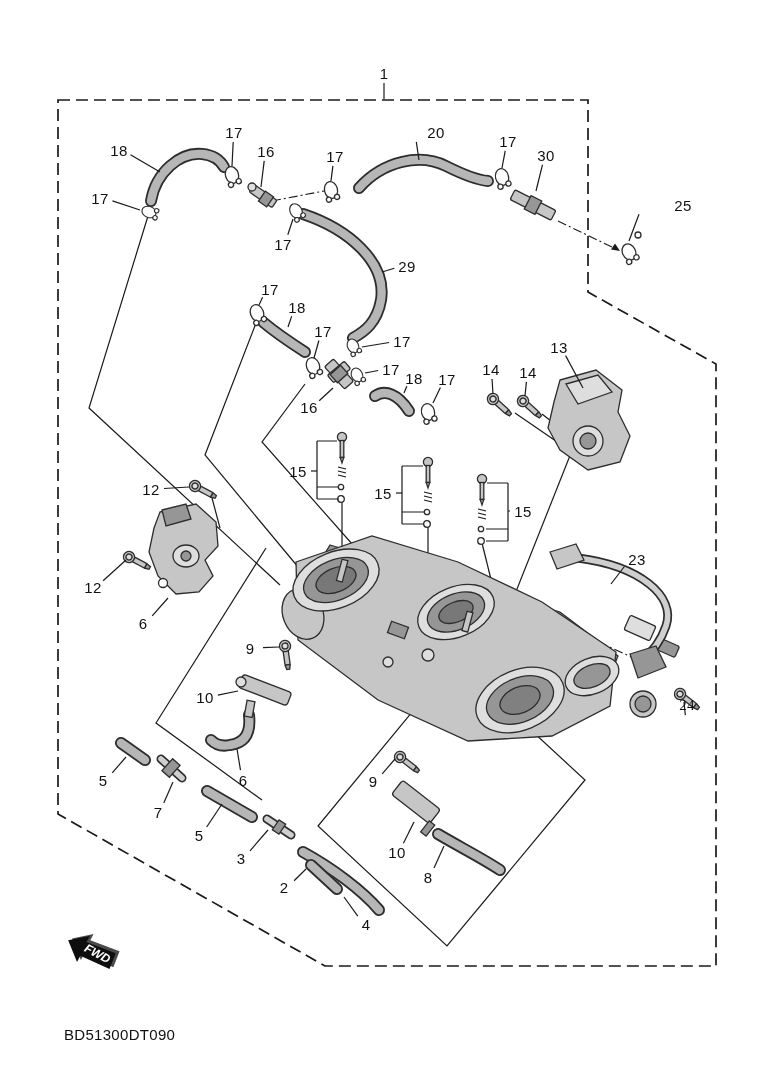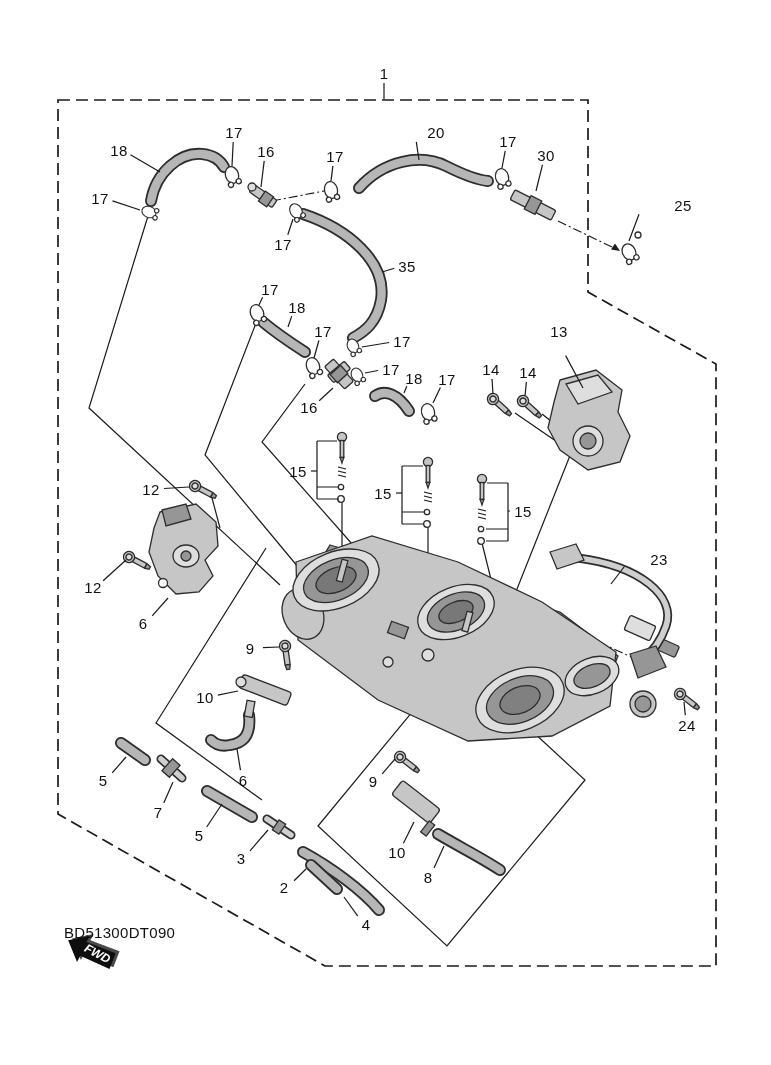--- a/index.html
+++ b/index.html
@@ -7,21 +7,21 @@
     position:relative;width:771px;height:1065px;background:#fff;
     font-family:"Liberation Sans",sans-serif;overflow:hidden;
   }
   .art{position:absolute;left:0;top:0;width:771px;height:1065px;}
   .callout{
     position:absolute;transform:translate(-50%,-50%);
     font-size:15px;line-height:1;color:#111;letter-spacing:.3px;
     font-weight:400;white-space:nowrap;
   }
   .code{
-    position:absolute;left:64px;top:924px;font-size:15px;color:#111;
+    position:absolute;left:64px;top:1026px;font-size:15px;color:#111;
     letter-spacing:.3px;font-weight:400;
   }
   .fwd{position:absolute;left:58px;top:926px;width:64px;height:54px;}
   
   .dash{fill:none;stroke:var(--line,#1a1a1a);stroke-width:1.7;stroke-dasharray:12 6;}
   .ln{fill:none;stroke:var(--line,#1a1a1a);stroke-width:1.2;}
   .lndd{fill:none;stroke:var(--line,#1a1a1a);stroke-width:1.1;stroke-dasharray:9 3 2 3;}
   .hO{fill:none;stroke:#2d2d2d;stroke-width:12;stroke-linecap:round;}
   .hI{fill:none;stroke:var(--hose,#b6b6b6);stroke-width:8.4;stroke-linecap:round;}
   .hOs{fill:none;stroke:#2d2d2d;stroke-width:9;stroke-linecap:round;}
@@ -297,52 +297,52 @@
       <div class="callout" style="left: 119px; top: 150px;">18</div>
       <div class="callout" style="left: 234px; top: 132px;">17</div>
       <div class="callout" style="left: 266px; top: 151px;">16</div>
       <div class="callout" style="left: 335px; top: 156px;">17</div>
       <div class="callout" style="left: 436px; top: 132px;">20</div>
       <div class="callout" style="left: 508px; top: 141px;">17</div>
       <div class="callout" style="left: 546px; top: 155px;">30</div>
       <div class="callout" style="left: 644px; top: 205px; margin-left: 39px;">25</div>
       <div class="callout" style="left: 100px; top: 198px;">17</div>
       <div class="callout" style="left: 283px; top: 244px;">17</div>
-      <div class="callout" style="left: 407px; top: 266px;">35</div>
+      <div class="callout" style="left: 407px; top: 266px;">29</div>
       <div class="callout" style="left: 270px; top: 289px;">17</div>
       <div class="callout" style="left: 297px; top: 307px;">18</div>
       <div class="callout" style="left: 323px; top: 331px;">17</div>
       <div class="callout" style="left: 402px; top: 341px;">17</div>
       <div class="callout" style="left: 391px; top: 369px;">17</div>
       <div class="callout" style="left: 414px; top: 378px;">18</div>
       <div class="callout" style="left: 447px; top: 379px;">17</div>
       <div class="callout" style="left: 309px; top: 407px;">16</div>
-      <div class="callout" style="left: 559px; top: 331px;">13</div>
+      <div class="callout" style="left: 559px; top: 347px;">13</div>
       <div class="callout" style="left: 491px; top: 369px;">14</div>
       <div class="callout" style="left: 528px; top: 372px;">14</div>
       <div class="callout" style="left: 298px; top: 471px;">15</div>
       <div class="callout" style="left: 383px; top: 493px;">15</div>
       <div class="callout" style="left: 523px; top: 511px;">15</div>
       <div class="callout" style="left: 151px; top: 489px;">12</div>
       <div class="callout" style="left: 93px; top: 587px;">12</div>
       <div class="callout" style="left: 143px; top: 623px;">6</div>
       <div class="callout" style="left: 250px; top: 648px;">9</div>
       <div class="callout" style="left: 205px; top: 697px;">10</div>
       <div class="callout" style="left: 103px; top: 780px;">5</div>
       <div class="callout" style="left: 158px; top: 812px;">7</div>
       <div class="callout" style="left: 243px; top: 780px;">6</div>
       <div class="callout" style="left: 199px; top: 835px;">5</div>
       <div class="callout" style="left: 241px; top: 858px;">3</div>
       <div class="callout" style="left: 284px; top: 887px;">2</div>
       <div class="callout" style="left: 366px; top: 924px;">4</div>
       <div class="callout" style="left: 373px; top: 781px;">9</div>
       <div class="callout" style="left: 397px; top: 852px;">10</div>
       <div class="callout" style="left: 428px; top: 877px;">8</div>
-      <div class="callout" style="left: 659px; top: 559px;">23</div>
-      <div class="callout" style="left: 687px; top: 725px;">24</div>
+      <div class="callout" style="left: 637px; top: 559px;">23</div>
+      <div class="callout" style="left: 687px; top: 705px; font-family: Liberation Serif, serif;">24</div>
     </div>
 
   <div class="fwd">
     <svg viewBox="0 0 64 54" width="64" height="54">
       <g transform="rotate(28 30 26)">
         <polygon points="7,25 24,11 24,18 55,14 57,31 25,33 25,40" fill="#4a4a4a" transform="translate(2.5,-3.5)"></polygon>
         <polygon points="7,25 24,11 24,18 55,14 57,31 25,33 25,40" fill="#0e0e0e"></polygon>
         <text x="39" y="27" text-anchor="middle" font-size="12" font-style="italic" font-weight="bold" fill="#ffffff" font-family="Liberation Sans, sans-serif">FWD</text>
       </g>
     </svg>

